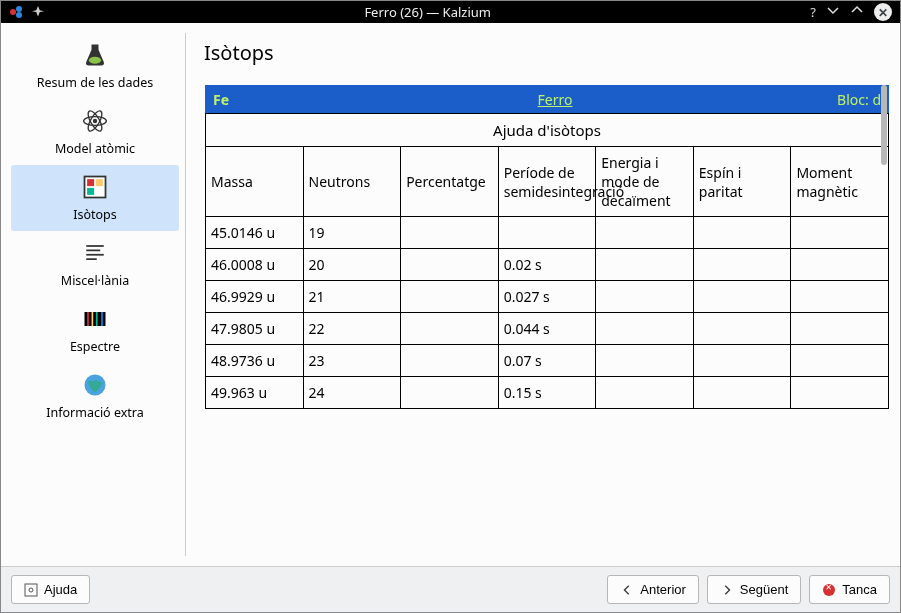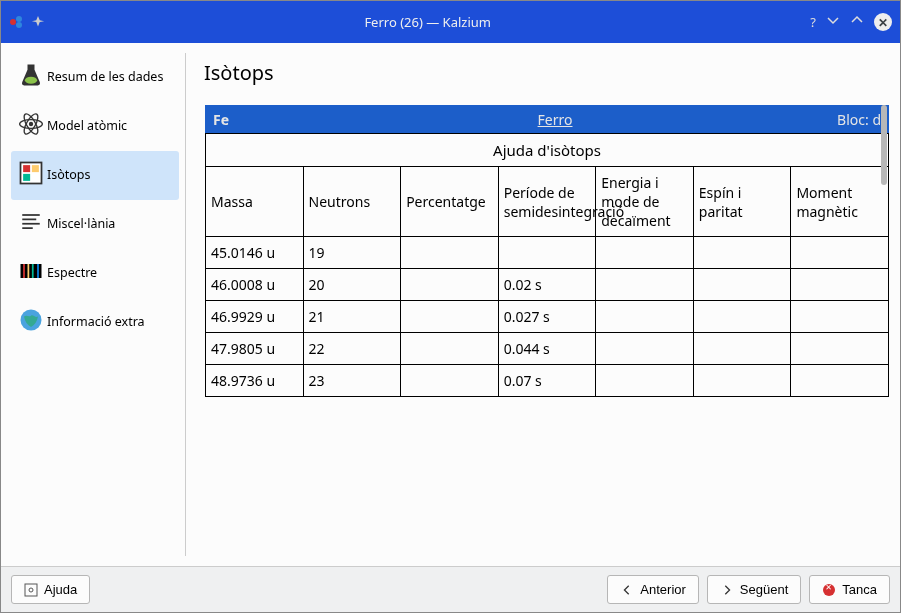--- a/index.html
+++ b/index.html
@@ -1,42 +1,42 @@
 <!DOCTYPE html>
 <html><head>
   <meta charset="utf-8">
   <style>
     * { box-sizing: border-box; margin: 0; padding: 0; }
     body { font-family: "Noto Sans", "Segoe UI", sans-serif; font-size: 13px; background: #f0f0f0; width: 901px; height: 613px; overflow: hidden; }
     
     .window { width: 901px; height: 613px; background: #eff0f1; display: flex; flex-direction: column; border: 1px solid #888; }
     
-    .titlebar { background: #1d4ed8; height: 42px; display: flex; align-items: center; padding: 0 8px; color: #eee; }
+    .titlebar { background: #000000; height: 22px; display: flex; align-items: center; padding: 0 8px; color: #eee; }
     .titlebar-left { display: flex; gap: 6px; align-items: center; }
     .app-icon { width: 16px; height: 16px; display:inline-block; }
     .pin-icon { width:14px; height:14px; color:#ccc; }
     .titlebar-title { flex: 1; text-align: center; font-size: 13px; }
     .titlebar-right { display: flex; gap: 10px; align-items: center; }
     .tb-btn { cursor: pointer; color:#ddd; }
     .close-circle { width:18px; height:18px; border-radius:50%; background:#eeeeee; color:#3b4045; display:flex; align-items:center; justify-content:center; font-size:12px; font-weight:bold; }
     
     .content { flex:1; display:flex; background:#fcfcfc; padding:10px; gap:0; overflow:hidden; }
     
     .sidebar { width: 175px; display:flex; flex-direction:column; align-items:stretch; border-right:1px solid #ccc; padding-right:6px; overflow-y:auto;}
-    .side-item { display:flex; align-items:center; padding:6px 4px 8px; cursor:pointer; border-radius:3px; }
+    .side-item { display:flex; flex-direction:column; align-items:center; padding:6px 4px 8px; cursor:pointer; border-radius:3px; }
     .side-item.selected { background:#cfe4fa; }
     .side-icon { width:32px; height:32px; margin-bottom:3px; display:flex; align-items:center; justify-content:center;}
     .side-label { font-size:12.5px; text-align:center; }
     
     .main { flex:1; display:flex; flex-direction:column; padding-left:18px; overflow:hidden;}
     .page-title { font-size:20px; margin-bottom:18px; margin-top:6px; }
     
     .scroll-wrap { flex:1; overflow:auto; border:1px solid transparent; position:relative;}
     
-    .element-header { background:#1c5ec9; color:#e5e5e5; height:28px; display:flex; align-items:center; padding:0 8px; font-size:14px; }
+    .element-header { background:#1c5ec9; color:#bef264; height:28px; display:flex; align-items:center; padding:0 8px; font-size:14px; }
     .eh-symbol { font-weight:bold; width:60px; }
     .eh-name { flex:1; text-align:center; text-decoration:underline; cursor:pointer;}
     .eh-block { }
     
     table.iso { border-collapse: collapse; width:100%; table-layout:fixed; }
     table.iso th, table.iso td { border:1px solid #000; padding:6px 5px; font-size:14px; text-align:left; vertical-align:middle; }
     table.iso .caption-row td { text-align:center; font-size:15px; }
     table.iso th { font-weight:normal; }
     .col-mass{width:70px;margin-top:26px;} .col-neut{width:78px;} .col-pct{width:95px;} .col-half{width:150px;} .col-energy{width:92px;} .col-spin{width:55px;margin-left:40px;} .col-mag{width:80px;}
     
@@ -213,20 +213,29 @@
               </tr>
               <tr>
                 <td>48.9736 u</td>
                 <td>23</td>
                 <td></td>
                 <td>0.07 s</td>
                 <td></td>
                 <td></td>
                 <td></td>
               </tr>
+              <tr>
+                <td>49.963 u</td>
+                <td>24</td>
+                <td></td>
+                <td>0.15 s</td>
+                <td></td>
+                <td></td>
+                <td></td>
+              </tr>
             </tbody>
         </table>
         <div class="scrollbar-fake"></div>
       </div>
     </div>
   </div>
 
   <div class="footer">
     <button class="btn">
       <span class="ico">

